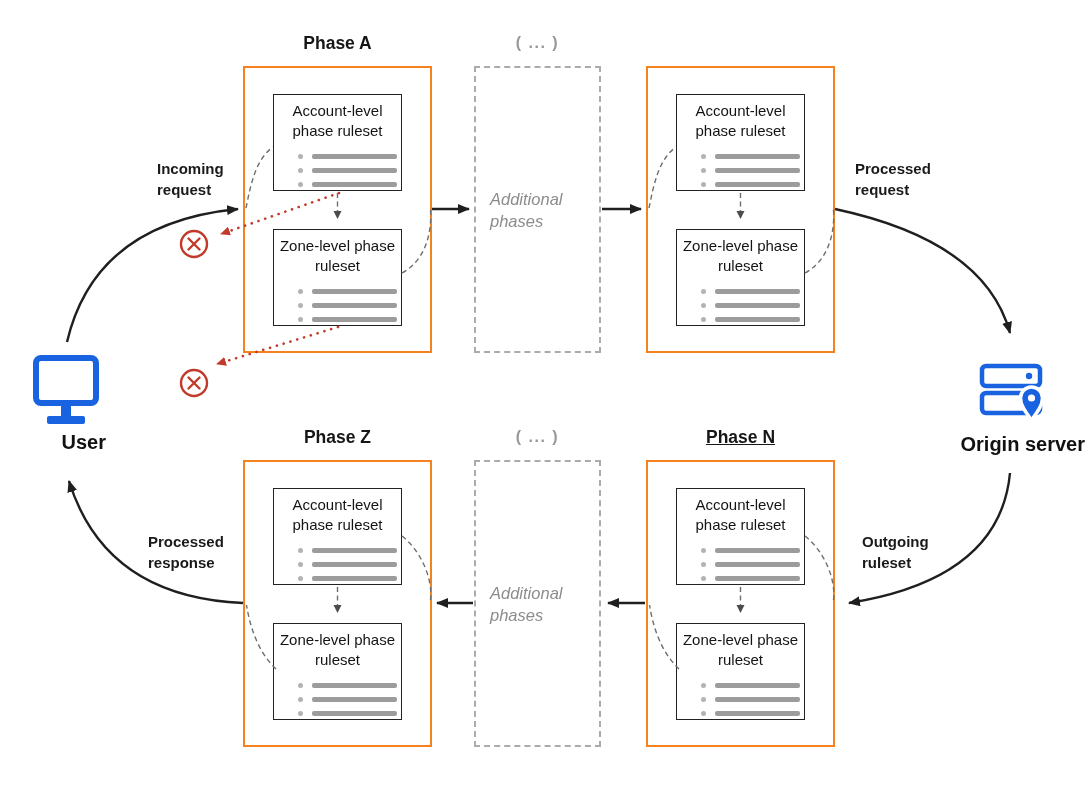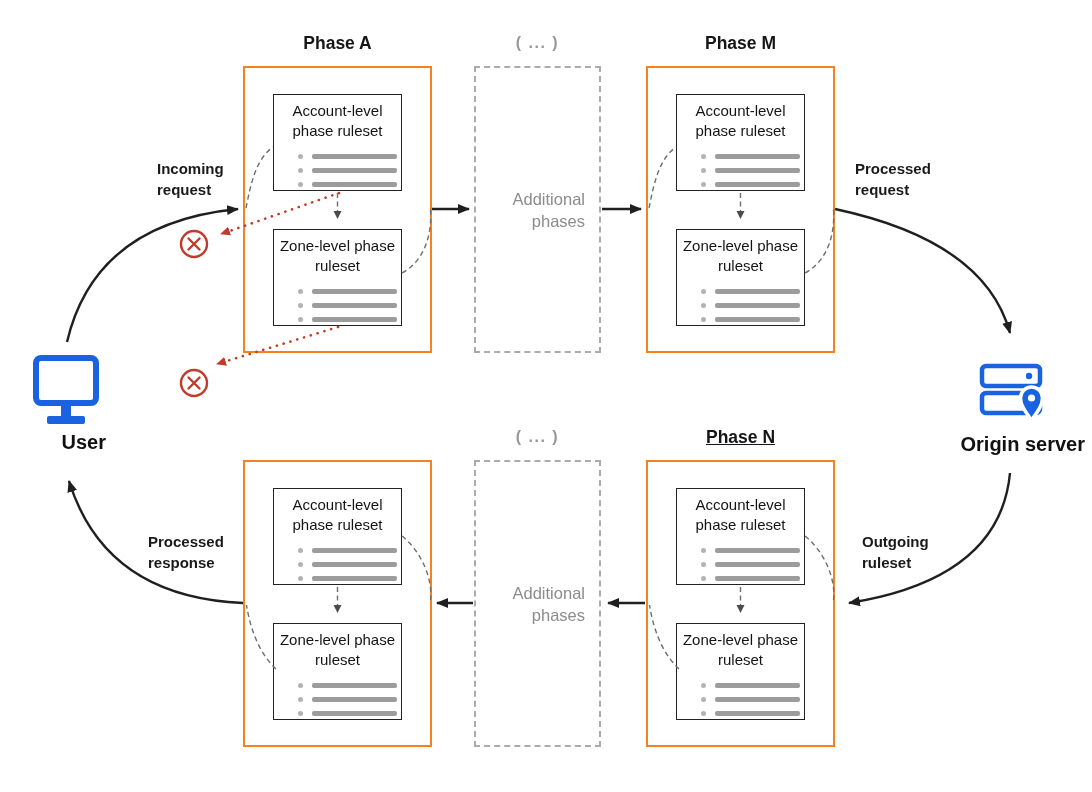--- a/index.html
+++ b/index.html
@@ -10,21 +10,21 @@
   html,body{margin:0;padding:0;background:#fff;}
   body{font-family:"Liberation Sans","DejaVu Sans",sans-serif;color:var(--ink);}
   .canvas{position:relative;width:1092px;height:792px;background:#fff;overflow:hidden;margin-top:11px;}
 
   .phase-box{position:absolute;width:189px;height:287px;border:2.5px solid var(--orange);
     background:#fff;box-sizing:border-box;}
   .phase-title{position:absolute;width:189px;text-align:center;font-weight:700;
     font-size:17.5px;color:#161616;}
   .dashed-box{position:absolute;width:127px;height:287px;border:2px dashed var(--gray_border);
     background:#fff;box-sizing:border-box;display:flex;align-items:center;justify-content:center;}
-  .additional-label{width:95px;text-align:right;color:var(--gray_text);font-size:16.5px;line-height:22px;}
+  .additional-label{width:95px;text-align:left;color:var(--gray_text);font-size:16.5px;line-height:22px;font-style:italic;}
   .ellipsis{position:absolute;width:127px;text-align:center;color:#979797;font-weight:700;
     font-size:16px;letter-spacing:1.5px;}
 
   .ruleset{position:absolute;left:28px;width:129px;height:97px;border:1.5px solid #222;
     background:#fff;box-sizing:border-box;}
   .ruleset.account{top:26px;}
   .ruleset.zone{top:161px;}
   .rs-title{margin-top:6px;text-align:center;font-size:15px;line-height:19.5px;color:#141414;}
   .rules{margin-top:9px;}
   .rule{display:flex;align-items:center;height:14px;padding-left:24px;}
@@ -45,21 +45,21 @@
   .x-mark{stroke:var(--red);stroke-width:2.4;stroke-linecap:round;}
   .blue-outline{stroke:var(--blue);fill:#fff;}
   .blue-fill{fill:var(--blue);}
 </style>
 </head>
 <body>
 
 <div class="canvas">
 
   <div class="phase-title" style="left:243px;top:22px;">Phase A</div>
-  <div class="phase-title" style="left:646px;top:22px;">Phase M</div>
+  <div class="phase-title" style="left:243px;top:416px;">Phase Z</div>
   <div class="phase-title" style="left:646px;top:416px;text-decoration:underline;">Phase N</div>
   <div class="ellipsis" style="left:474px;top:23px;">( ... )</div>
   <div class="ellipsis" style="left:474px;top:417px;">( ... )</div>
 
   <div class="phase-box" style="left:243px;top:55px;">
     <div class="ruleset account">
       <div class="rs-title">Account-level phase ruleset</div>
       <div class="rules">
         <div class="rule">
             <span class="dot"></span>

